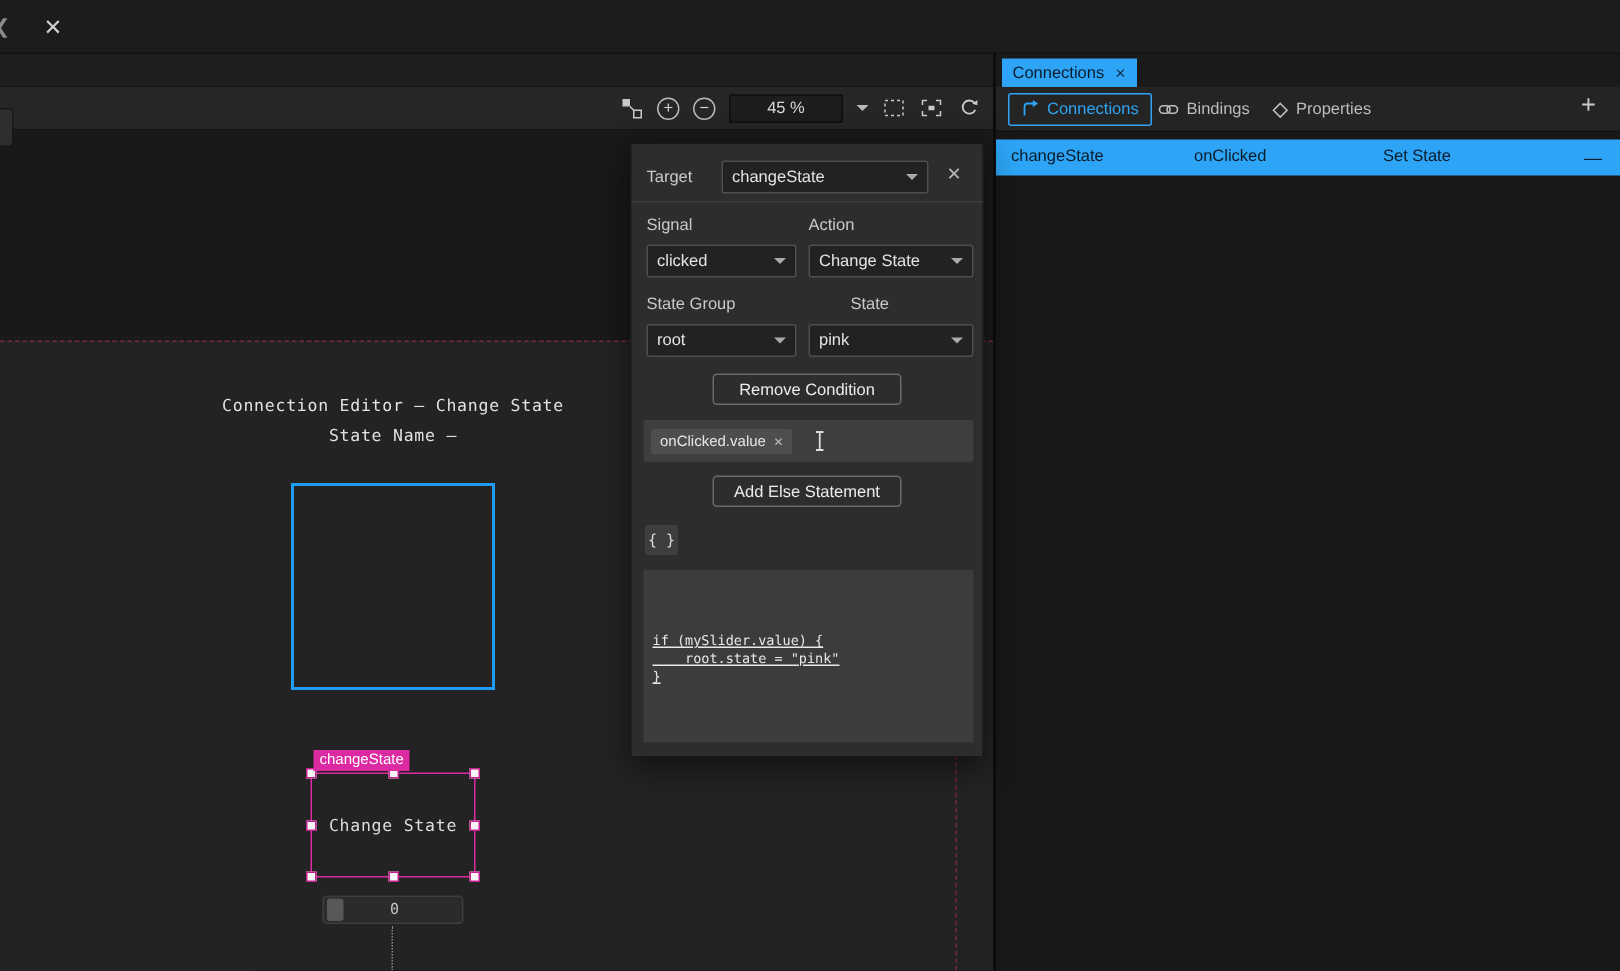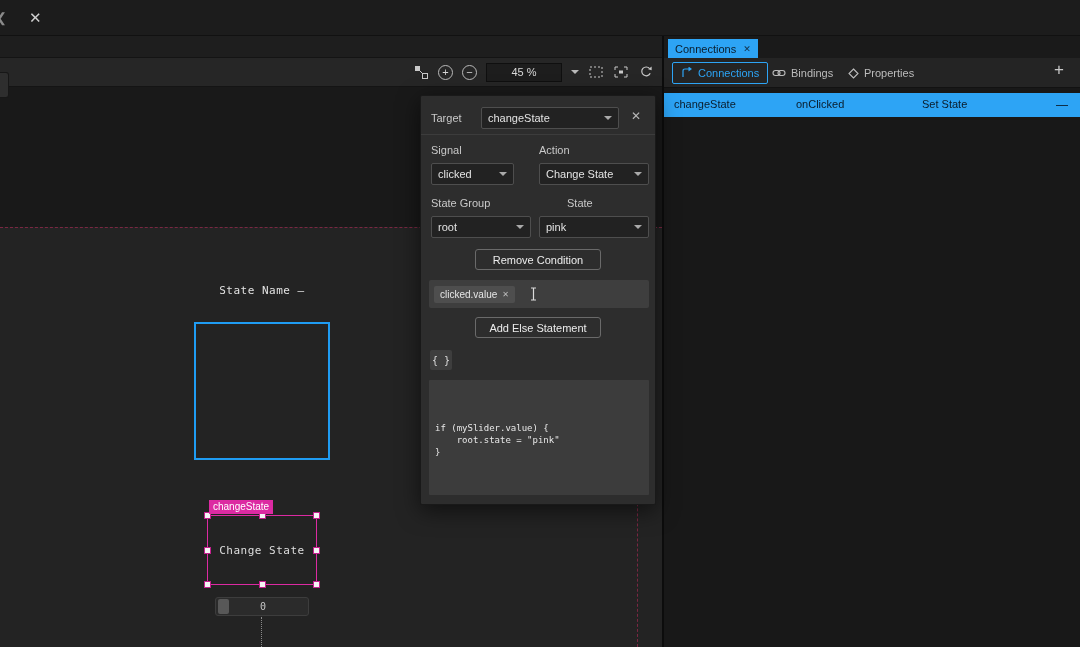--- a/index.html
+++ b/index.html
@@ -66,21 +66,21 @@
   #condition-field { left:8px; top:184px; width:220px; height:28px; background:#3e3e3e; border-radius:2px;
                      display:flex; align-items:center; padding:0 5px; cursor:text; }
   #condition-chip { display:inline-flex; align-items:center; gap:5px; background:#4e4e4e; border-radius:2px;
                     padding:3px 6px; font-size:10px; color:#e6e6e6; }
   #condition-chip .chip-x { font-size:8px; color:#bdbdbd; cursor:pointer; }
   #ibeam-cursor { margin-left:14px; }
   #code-toggle { left:9px; top:254px; width:22px; height:20px; background:#3e3e3e; border:none; border-radius:2px;
                  color:#dcdcdc; font-size:10px; font-family:"DejaVu Sans Mono",monospace; cursor:pointer; }
   #code-preview { left:8px; top:284px; width:220px; height:115px; background:#3c3c3c; border-radius:1px;
                   padding:42px 0 0 6px; font-family:"DejaVu Sans Mono", monospace; font-size:9px;
-                  line-height:12px; color:#e8e8e8; }
+                  line-height:12px; color:#e8e8e8;text-decoration:underline; }
   .code-line { white-space:pre; }
 
   
   #right-panel { left:662px; top:36px; width:418px; height:611px; background:#181818; border-left:2px solid #0c0c0c; z-index:10; }
   #rp-tabstrip { left:0; top:0; width:418px; height:22px; background:#1a1a1a; }
   #rp-tab { left:4px; top:3px; height:19px; background:#2da4f5; display:inline-flex; align-items:center; gap:7px;
             padding:0 7px; font-size:11px; color:#0a1c2b; cursor:pointer; }
   #rp-tab .tab-x { font-size:9px; color:#123049; cursor:pointer; }
   #rp-toolbar { left:0; top:22px; width:418px; height:30px; background:#242424; border-bottom:1px solid #121212; }
   .rp-btn { position:absolute; top:4px; height:22px; display:inline-flex; align-items:center; gap:5px;
@@ -139,20 +139,21 @@
     </span>
   </div>
 
   <div id="side-tab" class="abs"></div>
 
   <div id="canvas" class="abs">
     <div id="canvas-lower" class="abs"></div>
     <div id="bound-h" class="abs"></div>
     <div id="bound-v" class="abs"></div>
 
+    <div id="canvas-heading" class="abs canvas-text">Connection Editor — Change State</div>
     <div id="canvas-subheading" class="abs canvas-text">State Name —</div>
 
     <div id="blue-rect" class="abs"></div>
 
     <div id="selection-tag" class="abs">changeState</div>
     <div id="pink-component" class="abs">
       <span class="comp-label">Change State</span>
       <span class="handle" style="left:-4px; top:-4px;"></span>
       <span class="handle" style="left:51px; top:-4px;"></span>
       <span class="handle" style="right:-4px; top:-4px;"></span>
@@ -177,21 +178,21 @@
   <div class="dd" style="left:60px; top:11px; width:138px;">
     <span>changeState</span>
     <span class="caret-down"></span>
   </div>
   <span id="dlg-close" class="abs">✕</span>
   <div id="dlg-divider" class="abs"></div>
 
   <span class="dlg-label" style="left:10px; top:48px;">Signal</span>
   <span class="dlg-label" style="left:118px; top:48px;">Action</span>
 
-  <div class="dd" style="left:10px; top:67px; width:83px;">
+  <div class="dd" style="left:10px; top:67px; width:100px;">
     <span>clicked</span>
     <span class="caret-down"></span>
   </div>
   <div class="dd" style="left:118px; top:67px; width:110px;">
     <span>Change State</span>
     <span class="caret-down"></span>
   </div>
 
   <span class="dlg-label" style="left:10px; top:101px;">State Group</span>
   <span class="dlg-label" style="left:118px; top:101px;margin-left:28px;">State</span>
@@ -202,21 +203,21 @@
   </div>
   <div class="dd" style="left:118px; top:120px; width:110px;">
     <span>pink</span>
     <span class="caret-down"></span>
   </div>
 
   <button class="dlg-btn" style="top:153px;">Remove Condition</button>
 
   <div id="condition-field" class="abs">
     <span id="condition-chip">
-      <span>clicked.value</span>
+      <span>onClicked.value</span>
       <span class="chip-x">✕</span>
     </span>
     <span id="ibeam-cursor">
       <svg width="9" height="14" viewBox="0 0 9 14">
         <path d="M2 1 H7 M4.5 1 V13 M2 13 H7" stroke="#dcdcdc" stroke-width="1.2" fill="none"></path>
       </svg>
     </span>
   </div>
 
   <button class="dlg-btn" style="top:221px;text-align:center;">Add Else Statement</button>

